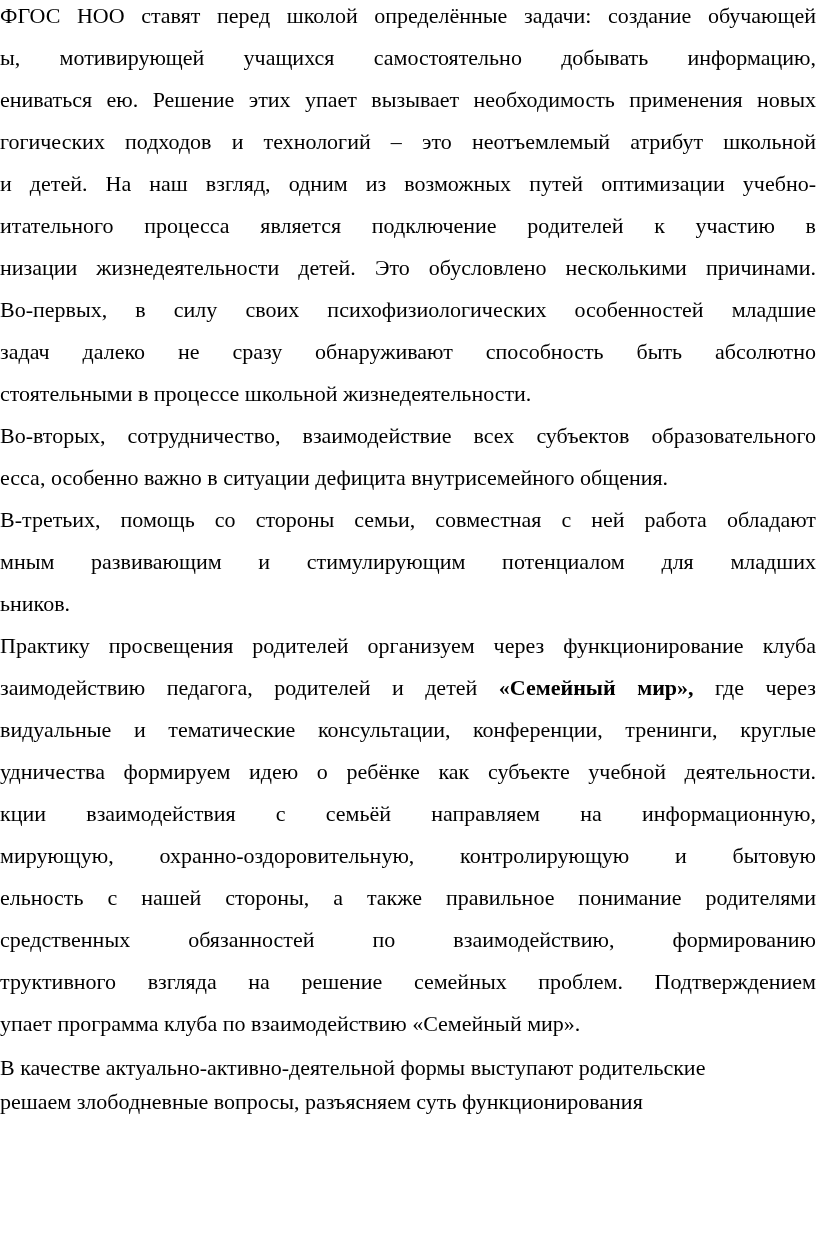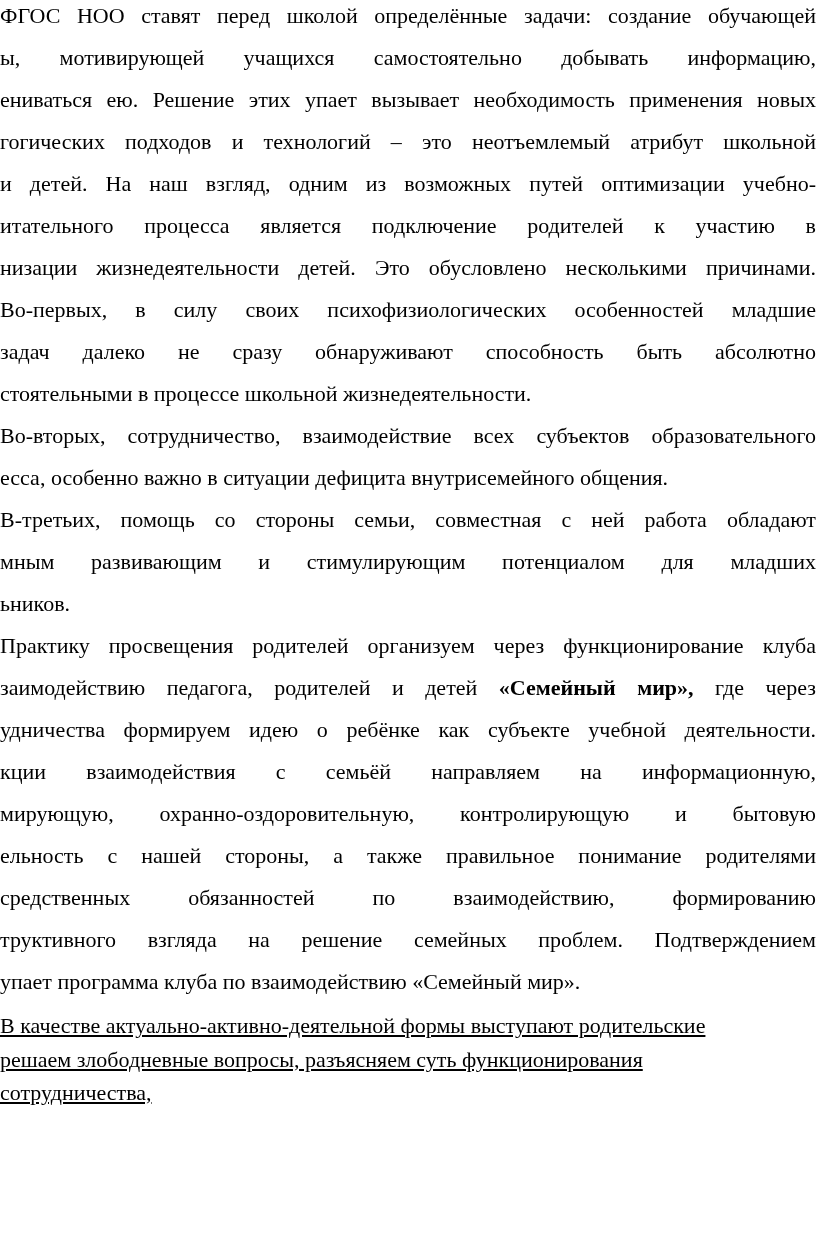--- a/index.html
+++ b/index.html
@@ -35,21 +35,20 @@
     overflow: hidden;
     white-space: nowrap;
   }
   .line.justified {
     white-space: normal;
     text-align: justify;
     text-align-last: justify;
   }
   .paragraph.compact {
     margin-top: 6px;
-    text-decoration: underline;
   }
   .paragraph.compact .line {
     height: 33.5px;
     line-height: 33.5px;
   }
   .bold-seg {
     font-weight: bold;
   }
 </style>
 </head>
@@ -76,27 +75,27 @@
         <div class="line">есса, особенно важно в ситуации дефицита внутрисемейного общения.</div>
       </div>
       <div class="paragraph">
         <div class="line justified">В-третьих, помощь со стороны семьи, совместная с ней работа обладают</div>
         <div class="line justified">мным развивающим и стимулирующим потенциалом для младших</div>
         <div class="line">ьников.</div>
       </div>
       <div class="paragraph">
         <div class="line justified">Практику просвещения родителей организуем через функционирование клуба</div>
         <div class="line justified"><span class="plain-seg">заимодействию педагога, родителей и детей </span><span class="bold-seg">«Семейный мир»,</span><span class="plain-seg"> где через</span></div>
+        <div class="line justified">видуальные и тематические консультации, конференции, тренинги, круглые</div>
         <div class="line justified">удничества формируем идею о ребёнке как субъекте учебной деятельности.</div>
         <div class="line justified">кции взаимодействия с семьёй направляем на информационную,</div>
         <div class="line justified">мирующую, охранно-оздоровительную, контролирующую и бытовую</div>
         <div class="line justified">ельность с нашей  стороны,  а также правильное понимание родителями</div>
         <div class="line justified">средственных обязанностей по взаимодействию, формированию</div>
         <div class="line justified">труктивного взгляда на решение семейных проблем.  Подтверждением</div>
         <div class="line">упает программа клуба по взаимодействию  «Семейный мир».</div>
       </div>
       <div class="paragraph compact">
         <div class="line">В качестве актуально-активно-деятельной формы выступают родительские</div>
         <div class="line">решаем злободневные вопросы,  разъясняем  суть функционирования</div>
-        <div class="line">сотрудничества,</div>
       </div>
     </div>
 </div>
 
 </body></html>

